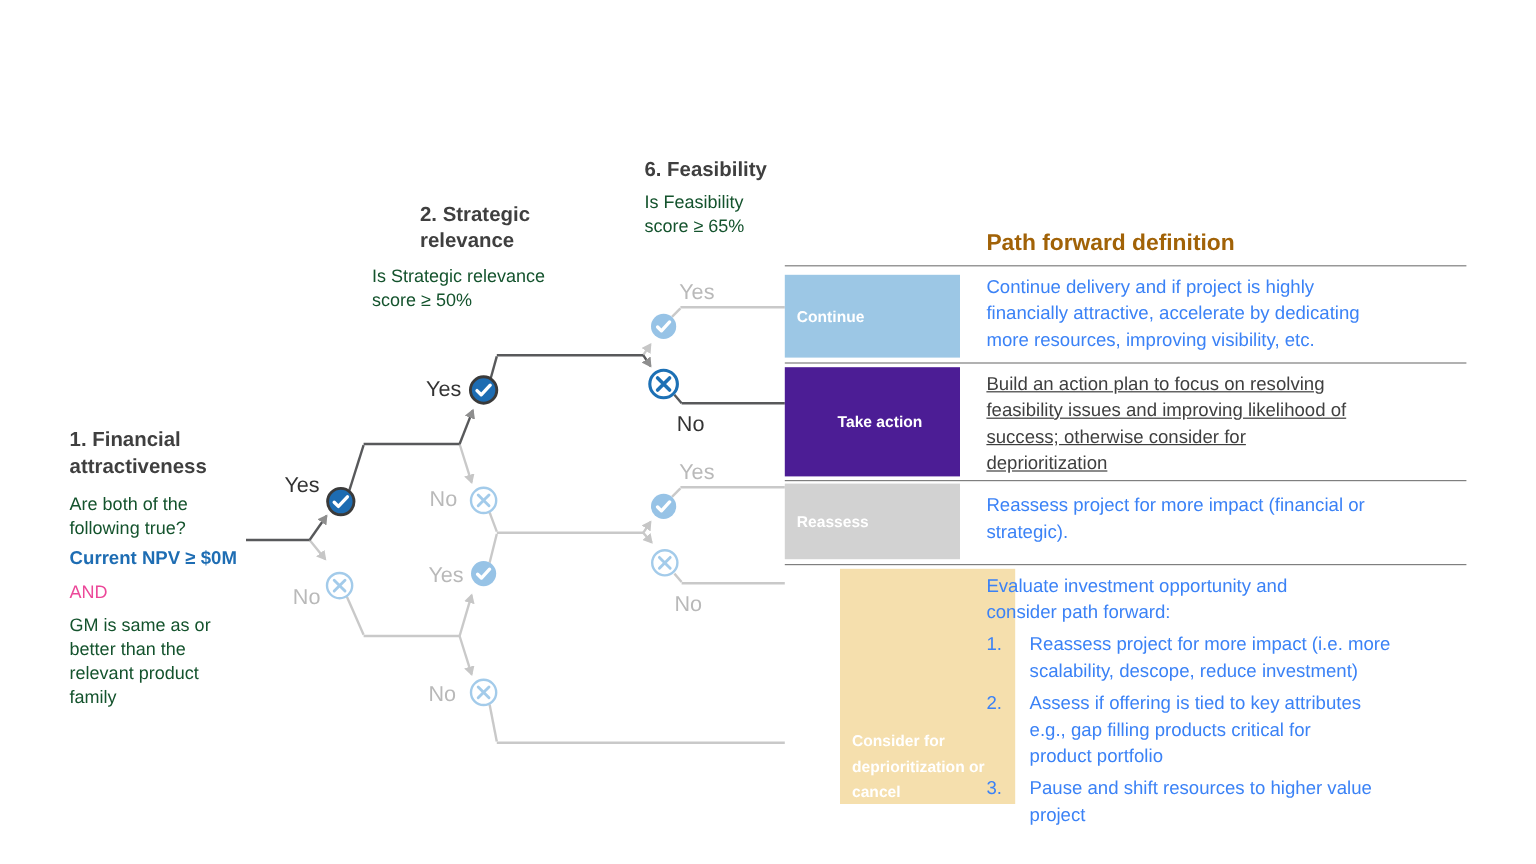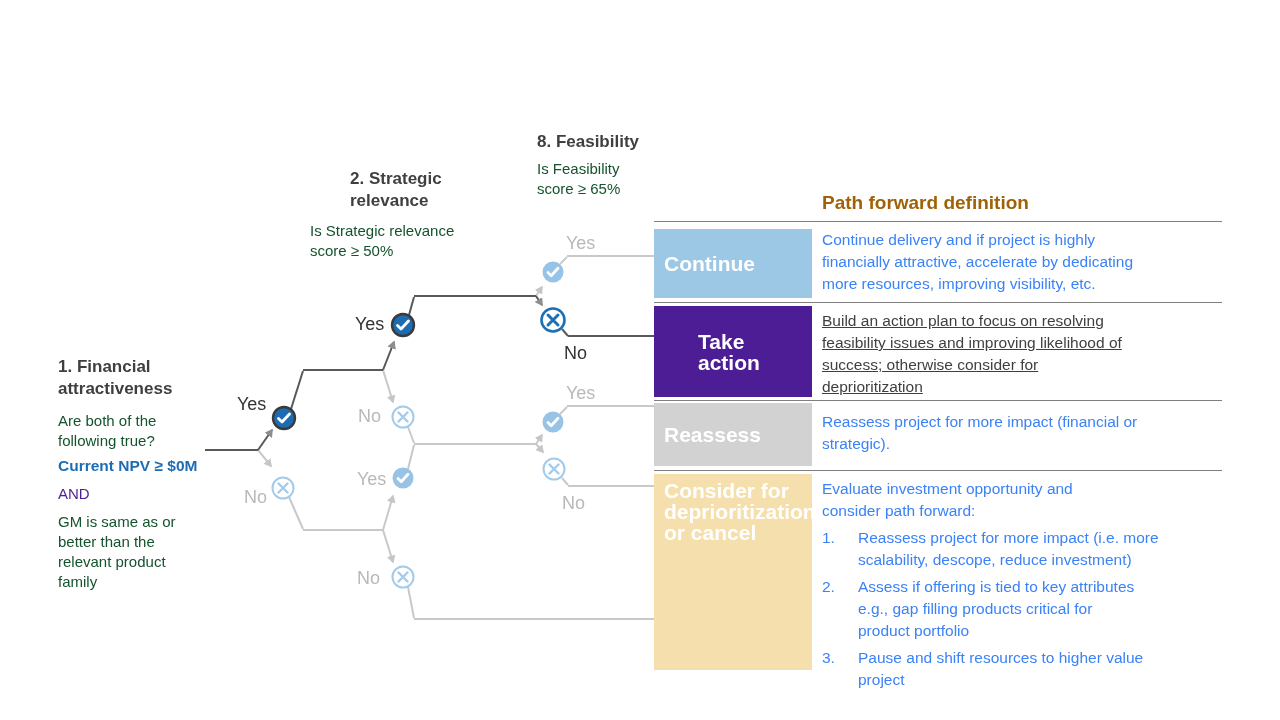--- a/index.html
+++ b/index.html
@@ -9,38 +9,38 @@
 
   .abs { position:absolute; }
 
   
   .col-title { font-weight:bold; font-size:17px; line-height:22px; color:#3f3f3f; white-space:pre-line; }
   .col-q     { font-size:15px; line-height:20px; color:#14532d; white-space:pre-line; }
 
   #fin-title   { left:58px;  top:356px; }
   #fin-q       { left:58px;  top:411px; }
   #fin-npv     { left:58px;  top:457px; font-size:15.5px; font-weight:bold; color:#1e6db3; }
-  #fin-and     { left:58px;  top:485px; font-size:15px; color:#4c1d95; }
+  #fin-and     { left:58px;  top:485px; font-size:15px; color:#ec4899; }
   #fin-gm      { left:58px;  top:512px; }
   #strat-title { left:310px; top:168px;margin-left:40px; }
   #strat-q     { left:310px; top:221px; }
   #feas-title  { left:537px; top:131px; }
   #feas-q      { left:537px; top:159px; }
 
   
   #panel-title { left:822px; top:192px; font-size:19px; font-weight:bold; color:#a16207; }
   .hr  { position:absolute; left:654px; width:568px; height:1px; background:#7f7f7f; }
   #hr1 { top:221px; } #hr2 { top:302px; } #hr3 { top:400px; } #hr4 { top:470px; }
 
-  .rowbox { position:absolute; left:654px; width:158px; display:flex; align-items:center;
-            padding:0 8px 0 10px; color:#ffffff; font-weight:bold; font-size:21px; line-height:21px; }
+  .rowbox { position:absolute; left:654px; width:146px; display:flex; align-items:center;
+            padding:0 8px 0 10px; color:#ffffff; font-weight:bold; font-size:13px; line-height:21px; }
   #box-continue     { top:229px; height:69px;  background:#9cc7e5; }
   #box-take-action  { top:306px; height:91px;  background:#4c1d95;padding-left:44px; }
   #box-reassess     { top:403px; height:63px;  background:#d2d2d2; }
-  #box-deprioritize { top:474px; height:196px; background:#f5dfad; align-items:flex-start; padding-top:6px; }
+  #box-deprioritize { top:474px; height:196px; background:#f5dfad; align-items:flex-end; padding-top:6px;margin-left:46px; }
 
   .desc { position:absolute; left:822px; width:402px; font-size:15.5px; line-height:22px;
           color:#3b82f6; white-space:pre-line; }
   #desc-continue     { top:229px; }
   #desc-take-action  { top:310px; color:#3f3f3f;text-decoration:underline; }
   #desc-reassess     { top:411px; }
   #desc-deprioritize { top:478px; white-space:normal; }
   #desc-deprioritize .intro { white-space:pre-line; }
   .oitem { display:flex; margin-top:5px; }
   .onum  { width:36px; flex:none; }
@@ -164,21 +164,21 @@
   <div class="abs col-q" id="fin-gm">GM is same as or
 better than the
 relevant product
 family</div>
 
   <div class="abs col-title" id="strat-title">2. Strategic
 relevance</div>
   <div class="abs col-q" id="strat-q">Is Strategic relevance
 score ≥ 50%</div>
 
-  <div class="abs col-title" id="feas-title">8. Feasibility</div>
+  <div class="abs col-title" id="feas-title">6. Feasibility</div>
   <div class="abs col-q" id="feas-q">Is Feasibility
 score ≥ 65%</div>
 
   <div class="abs" id="panel-title">Path forward definition</div>
   <div class="hr" id="hr1"></div>
   <div class="hr" id="hr2"></div>
   <div class="hr" id="hr3"></div>
   <div class="hr" id="hr4"></div>
 
   <div class="rowbox" id="box-continue">

